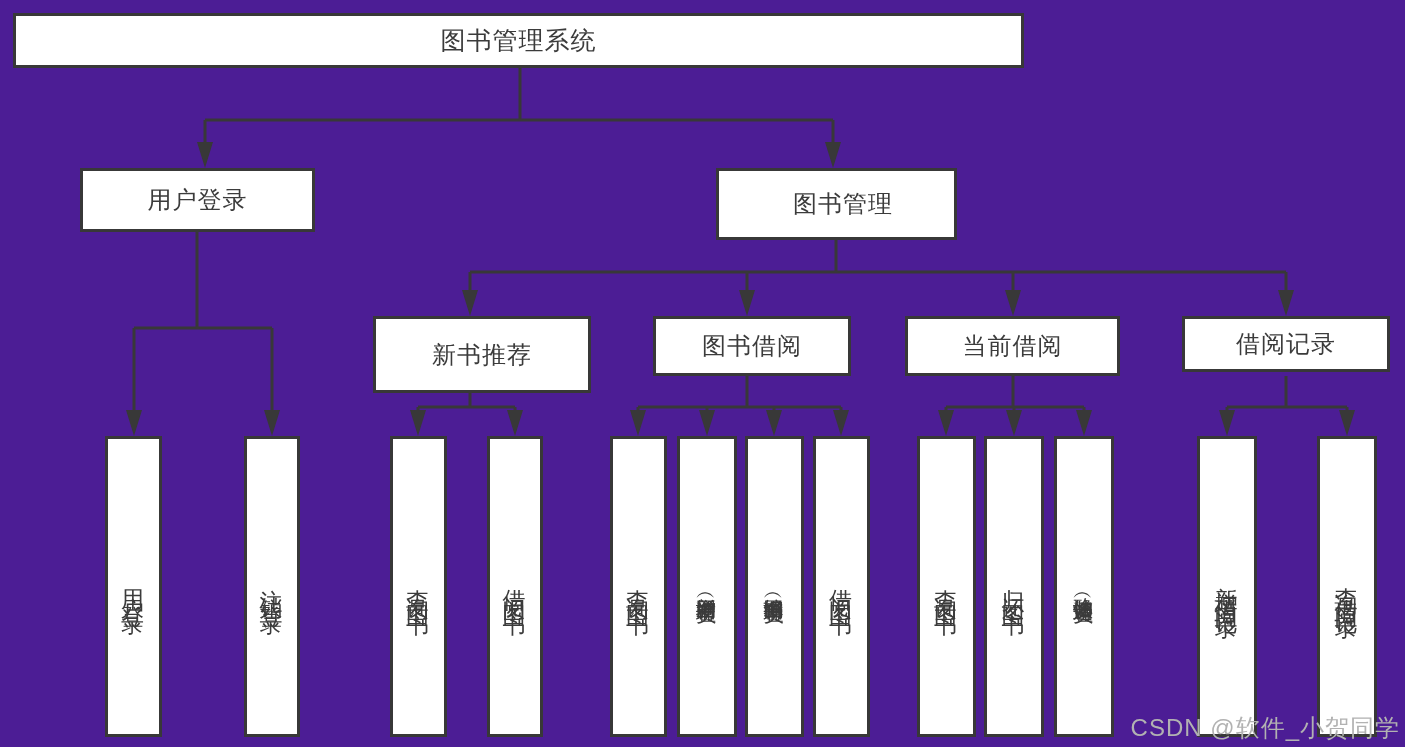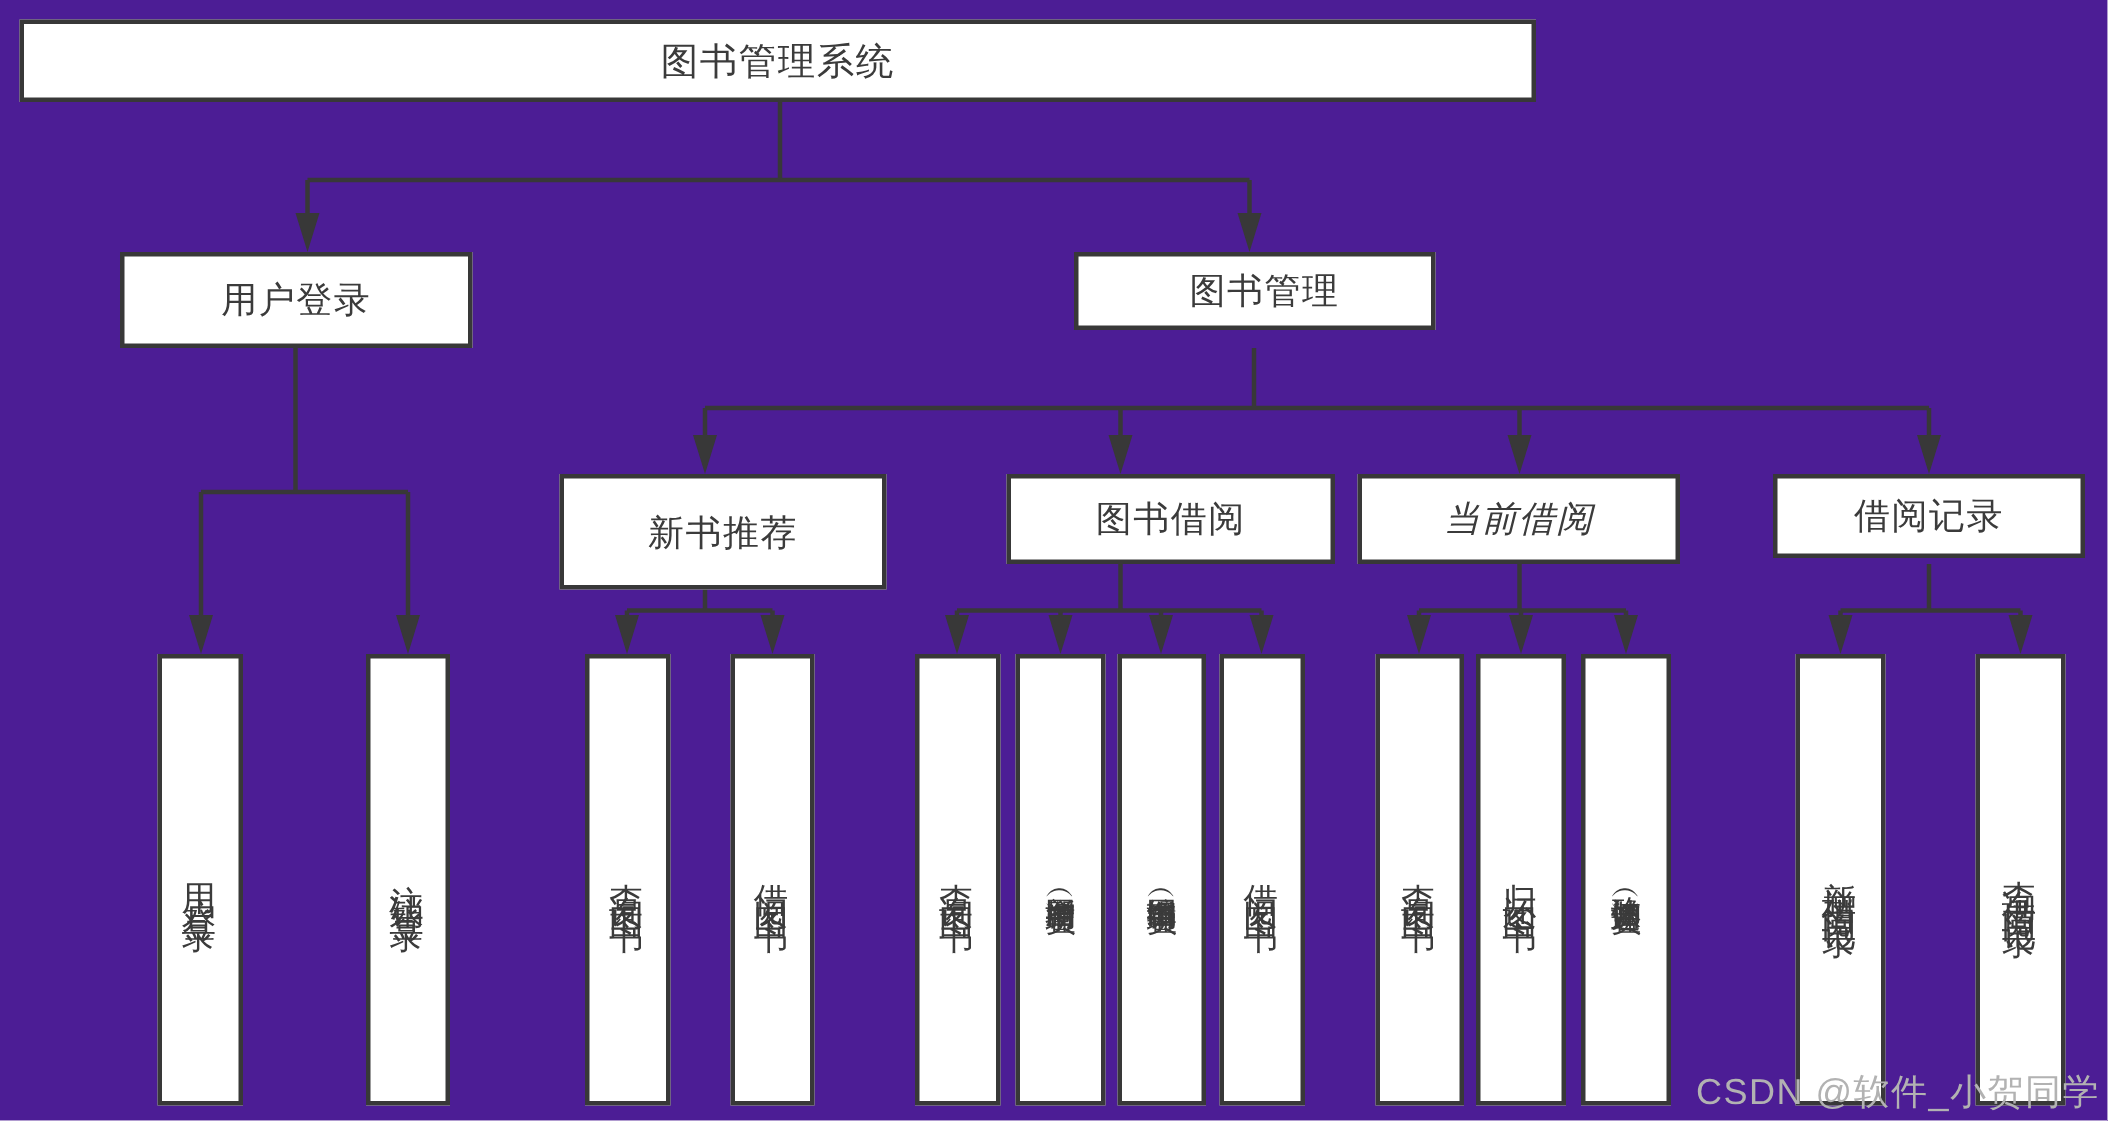--- a/index.html
+++ b/index.html
@@ -65,31 +65,31 @@
          M1219,410 L1235,410 L1227,436 Z  M1339,410 L1355,410 L1347,436 Z"></path>
   </svg>
 
   <div class="box top-box" style="left:13px;top:13px;width:1011px;height:55px;">
     <span class="lbl">图书管理系统</span>
   </div>
 
   <div class="box h-box" style="left:80px;top:168px;width:235px;height:64px;">
     <span class="lbl">用户登录</span>
   </div>
-  <div class="box h-box" style="left:716px;top:168px;width:241px;height:52px;padding-left:13px;">
+  <div class="box h-box" style="left:716px;top:168px;width:241px;height:72px;padding-left:13px;">
     <span class="lbl">图书管理</span>
   </div>
 
   <div class="box h-box" style="left:373px;top:316px;width:218px;height:77px;">
     <span class="lbl">新书推荐</span>
   </div>
-  <div class="box h-box" style="left:671px;top:316px;width:219px;height:60px;text-align:center;">
+  <div class="box h-box" style="left:653px;top:316px;width:198px;height:60px;text-align:center;">
     <span class="lbl">图书借阅</span>
   </div>
-  <div class="box h-box" style="left:905px;top:316px;width:215px;height:60px;font-style:italic;">
+  <div class="box h-box" style="left:905px;top:316px;width:215px;height:60px;">
     <span class="lbl">当前借阅</span>
   </div>
   <div class="box h-box" style="left:1182px;top:316px;width:208px;height:56px;font-family:Liberation Mono, monospace;">
     <span class="lbl">借阅记录</span>
   </div>
 
   <div class="box v-box" style="left:105px;top:436px;width:57px;height:301px;">
     <span class="lbl">用户登录</span>
   </div>
   <div class="box v-box" style="left:244px;top:436px;width:56px;height:301px;">

